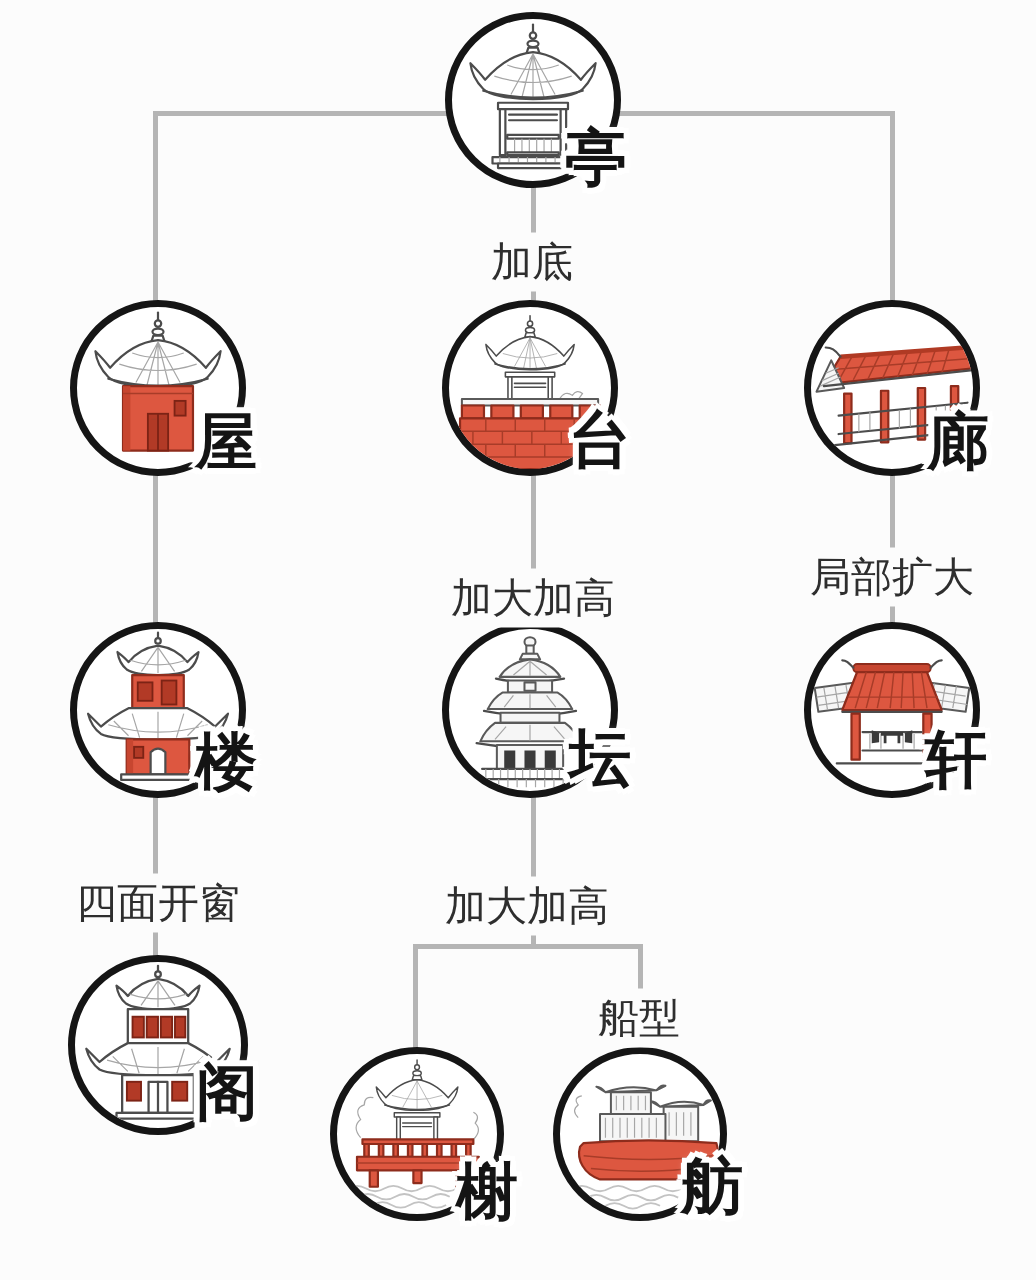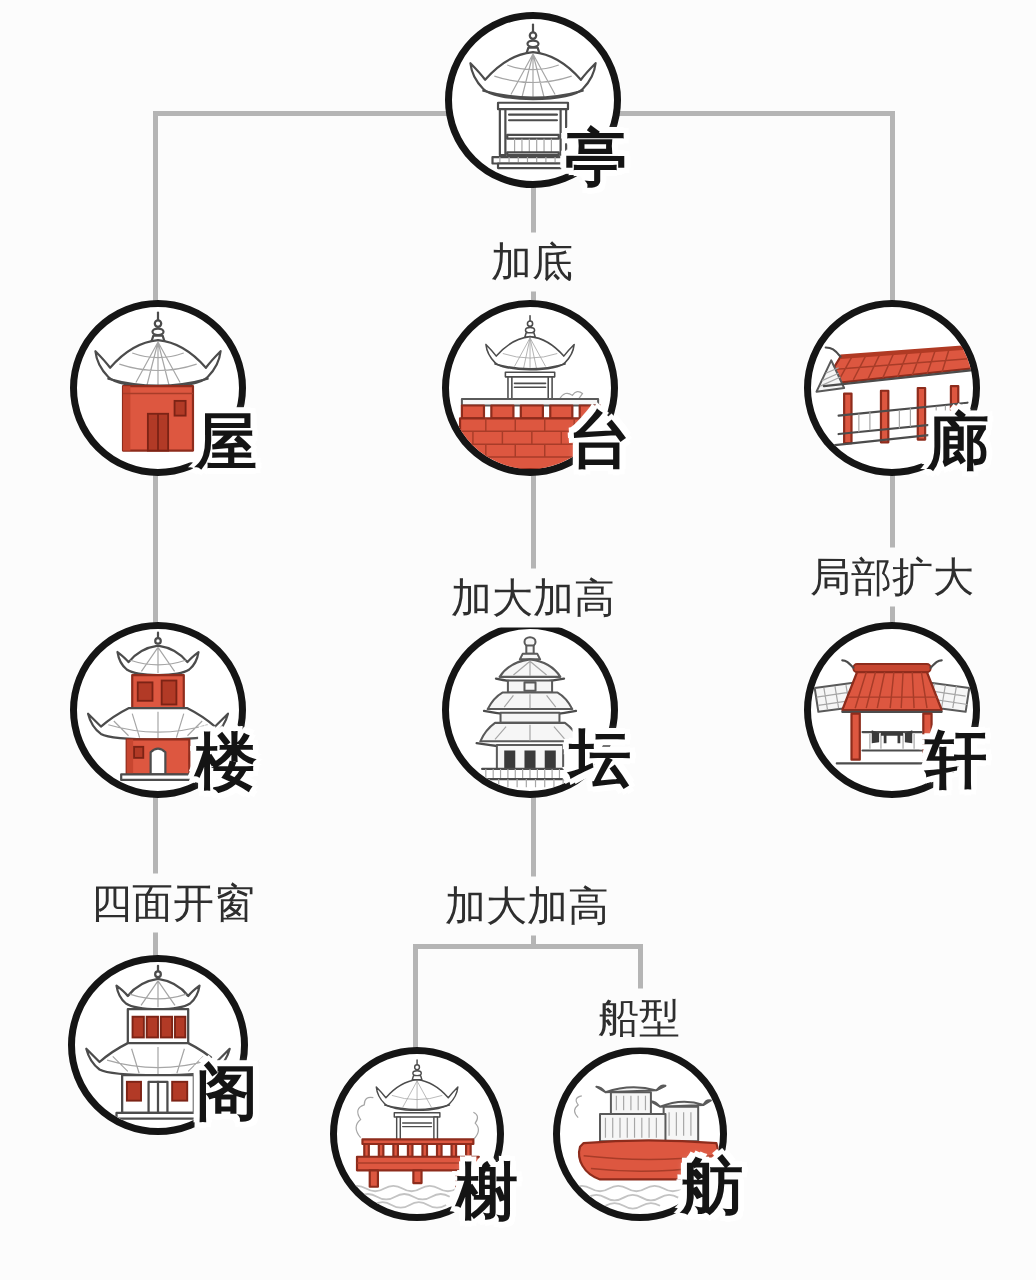--- a/index.html
+++ b/index.html
@@ -278,17 +278,17 @@
   <div class="big-char" style="left:226px;top:762px">楼</div>
   <div class="big-char" style="left:600px;top:758px">坛</div>
   <div class="big-char" style="left:956px;top:760px">轩</div>
   <div class="big-char" style="left:227px;top:1092px">阁</div>
   <div class="big-char" style="left:487px;top:1192px">榭</div>
   <div class="big-char" style="left:712px;top:1186px">舫</div>
 
   <div class="edge-label" style="left:532px;top:262px">加底</div>
   <div class="edge-label" style="left:533px;top:598px">加大加高</div>
   <div class="edge-label" style="left:892px;top:577px">局部扩大</div>
-  <div class="edge-label" style="left:173px;top:903px">四面开窗</div>
+  <div class="edge-label" style="left:158px;top:903px">四面开窗</div>
   <div class="edge-label" style="left:527px;top:906px">加大加高</div>
   <div class="edge-label" style="left:639px;top:1018px">船型</div>
 
 </div>
 
 </body></html>

